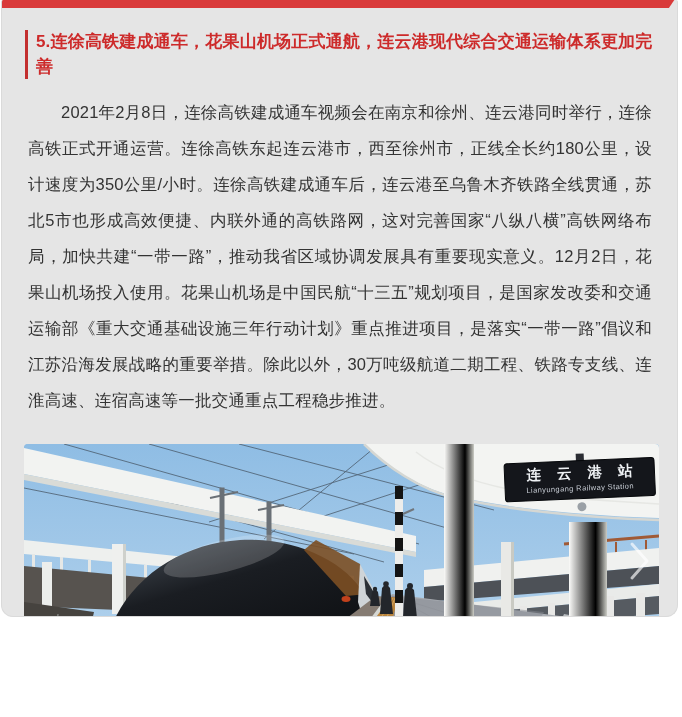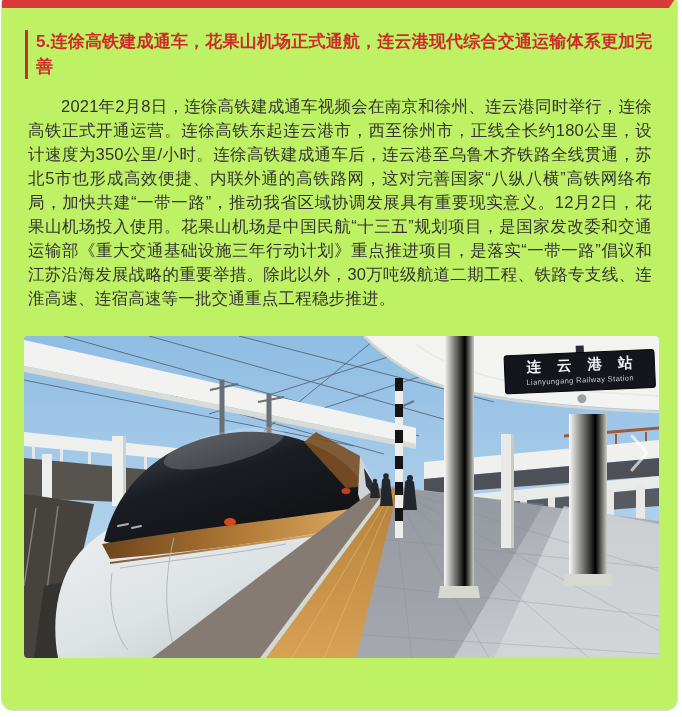--- a/index.html
+++ b/index.html
@@ -1,32 +1,32 @@
 <!DOCTYPE html>
 <html><head>
 <meta charset="utf-8">
 <style>
   * { box-sizing: border-box; margin: 0; padding: 0; }
   html,body { width:682px; height:717px; background:#ffffff;
     font-family:"Liberation Sans","DejaVu Sans",sans-serif; }
   .stage { position:relative; width:682px; height:717px; background:#fff; overflow:hidden; }
 
-  .card { position:absolute; left:1px; top:0; width:677px; height:711px;
-    background:#bef264; border:1px solid #dadada; border-top:none;
+  .card { position:absolute; left:1px; top:0; width:677px; height:617px;
+    background:#e5e5e5; border:1px solid #dadada; border-top:none;
     border-radius:2px 2px 12px 12px; overflow:hidden; }
 
   .topbar { height:8px; background:#d93a3a;
     clip-path:polygon(0 0,99.6% 0,98.8% 100%,0 100%); }
 
   .title-row { display:flex; align-items:stretch; margin:22px 22px 0 23px; }
   .accent { width:3px; background:#c32f2f; margin-right:8px; }
   .title { font-size:17px; font-weight:bold; color:#cd2a2a; line-height:1.45;
     letter-spacing:0.2px; }
 
-  .body-text { margin:15px 25px 0 26px; font-size:16.5px; line-height:24px;
+  .body-text { margin:15px 25px 0 26px; font-size:16.5px; line-height:36px;
     color:#333333; text-align:justify; text-indent:2em; letter-spacing:0.2px; }
 
   .photo { position:relative; margin:26px 0 0 22px; width:635px; height:322px;
     border-radius:4px; overflow:hidden; background:#9fc6e8; }
   .photo svg { display:block; width:100%; height:100%; }
 
   .sign-cn { font-size:14.5px; letter-spacing:6px; fill:#eef1f4; font-weight:bold; }
   .sign-en { font-size:7.5px; letter-spacing:0.4px; fill:#c9ced6; }
 </style>
 </head>

